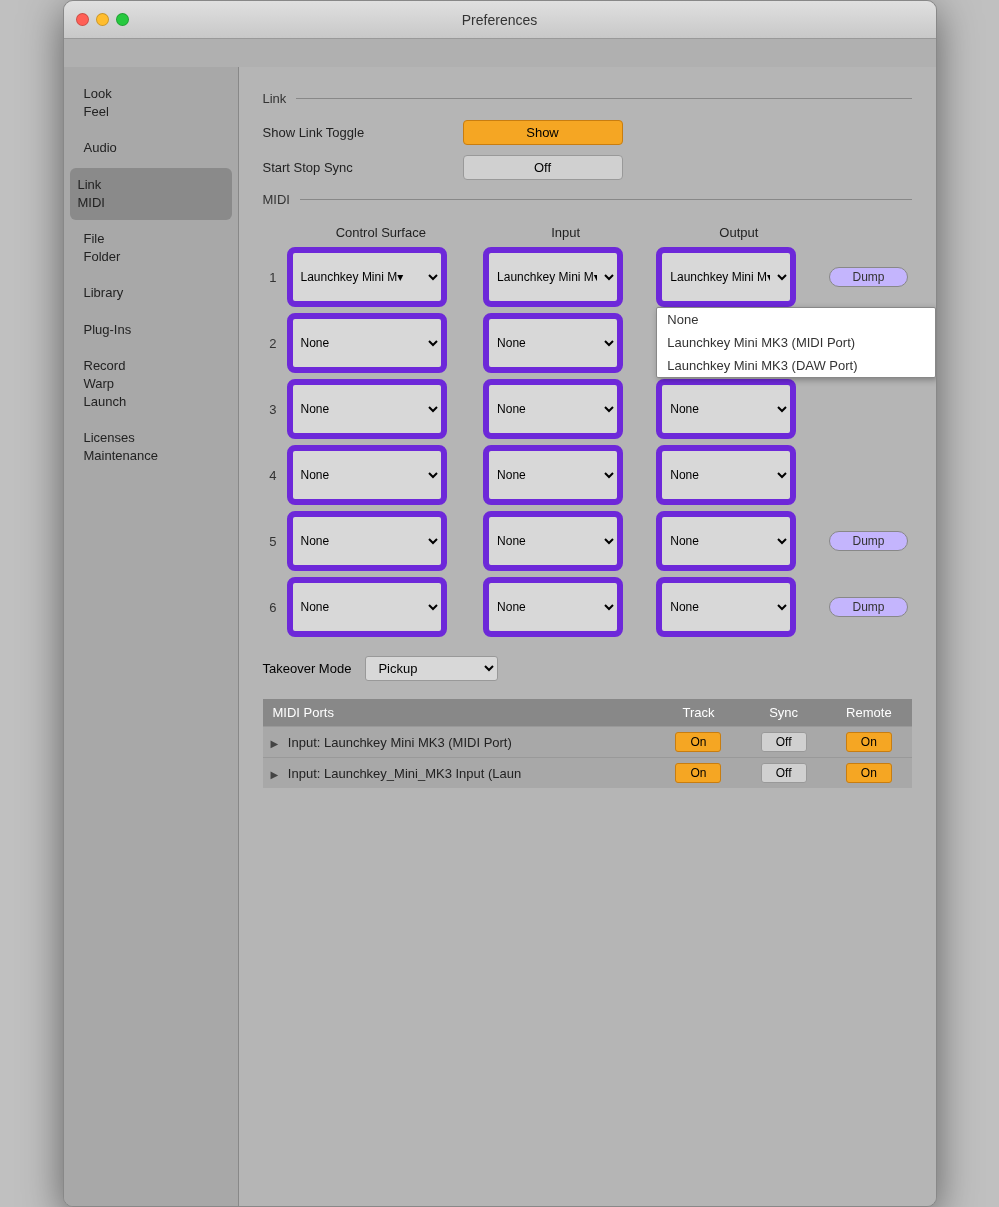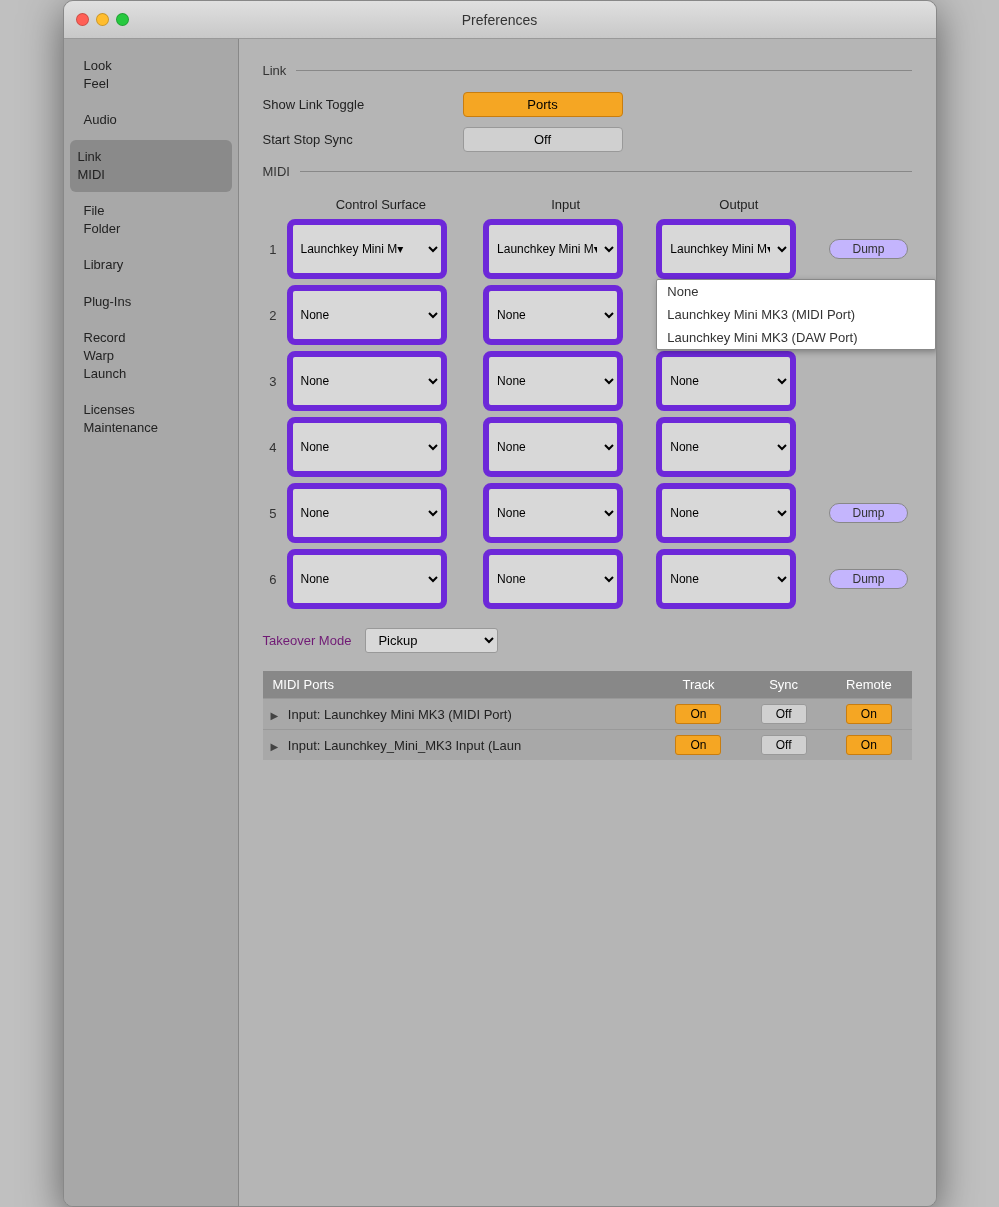--- a/index.html
+++ b/index.html
@@ -49,20 +49,21 @@
       position: absolute;
       left: 50%;
       transform: translateX(-50%);
       font-size: 14px;
       color: #333;
       font-weight: 500;
     }
     .content {
       display: flex;
       flex: 1;
+      margin-top: 28px;
     }
     .sidebar {
       width: 175px;
       background: #a8a8a8;
       padding: 8px 0;
       border-right: 1px solid #888;
     }
     .sidebar-item {
       padding: 8px 14px;
       cursor: pointer;
@@ -199,21 +200,21 @@
       font-size: 13px;
       color: #333;
     }
     .takeover-row {
       display: flex;
       align-items: center;
       margin-bottom: 18px;
     }
     .takeover-label {
       font-size: 13px;
-      color: #701a75;
+      color: #000000;
       margin-right: 14px;
     }
     .takeover-select {
       background: #d8d8d8;
       border: 1px solid #999;
       border-radius: 3px;
       font-size: 13px;
       padding: 3px 24px 3px 8px;
       cursor: pointer;
       appearance: auto;
@@ -334,21 +335,21 @@
 
     <div class="main">
 
       <div class="section-header">
         <span class="section-label">Link</span>
         <div class="section-line"></div>
       </div>
 
       <div class="row">
         <span class="row-label">Show Link Toggle</span>
-        <button class="btn-show">Ports</button>
+        <button class="btn-show">Show</button>
       </div>
 
       <div class="row">
         <span class="row-label">Start Stop Sync</span>
         <button class="btn-off">Off</button>
       </div>
 
       <div class="section-header" style="margin-top:12px;">
         <span class="section-label">MIDI</span>
         <div class="section-line"></div>

